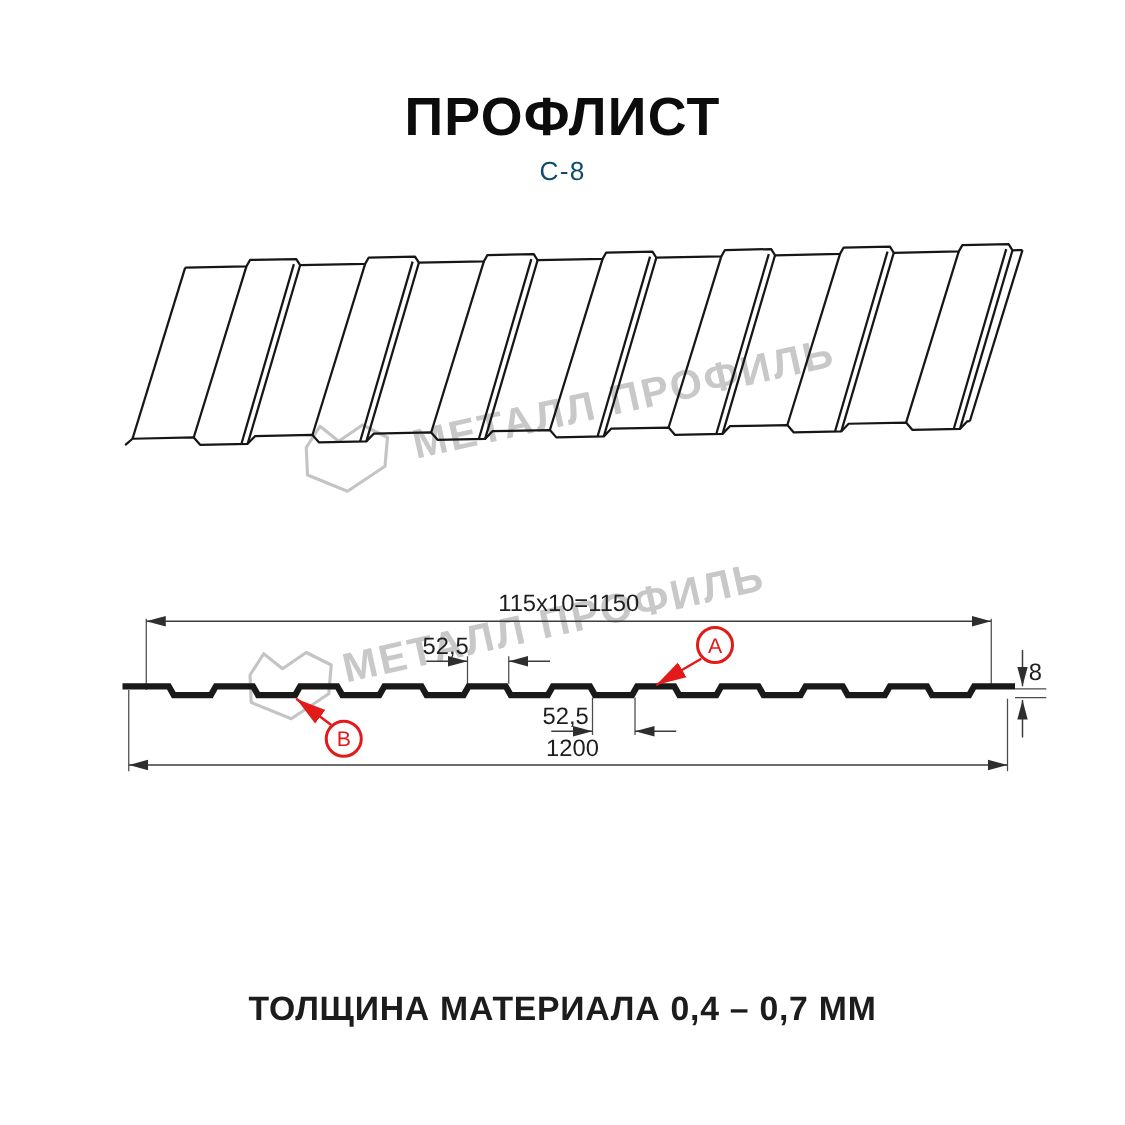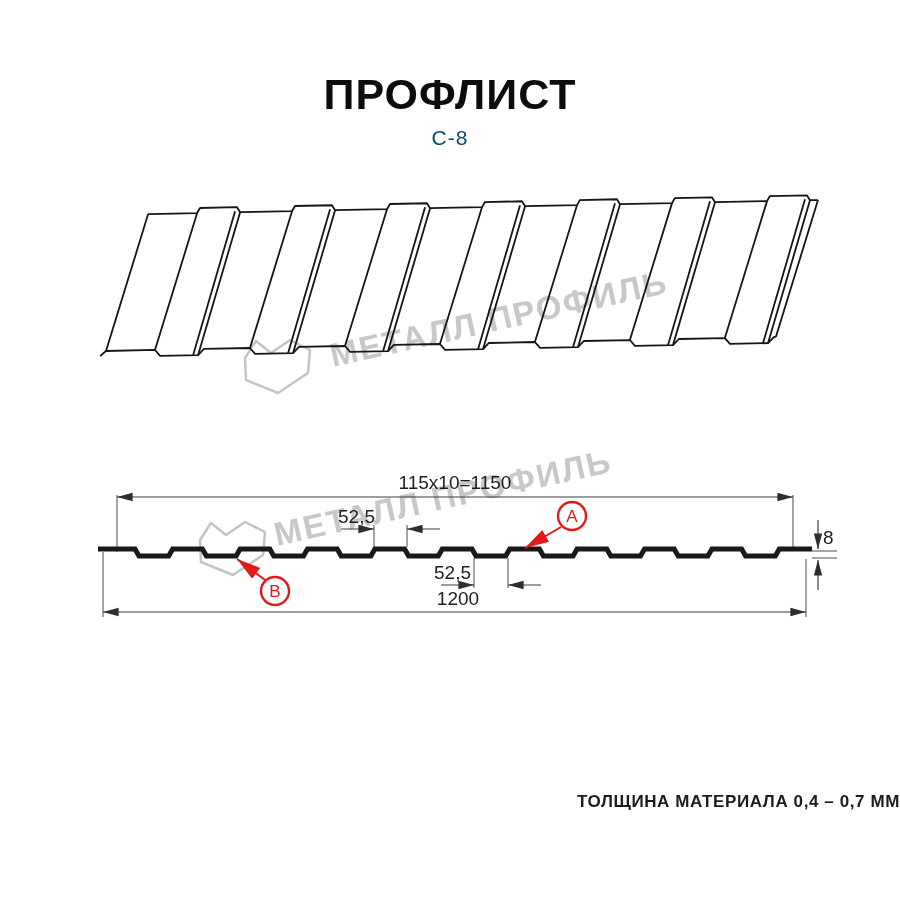--- a/index.html
+++ b/index.html
@@ -9,22 +9,22 @@
   }
   .title{
     position:absolute;left:0;top:70px;width:900px;text-align:center;
     font-size:43px;font-weight:800;letter-spacing:1px;color:#0c0c0c;
   }
   .subtitle{
     position:absolute;left:0;top:126px;width:900px;text-align:center;
     font-size:21px;font-weight:500;letter-spacing:1px;color:#0c4a6e;
   }
   .footer-note{
-    position:absolute;left:0;top:792px;width:900px;text-align:right;
-    font-size:17px;font-weight:700;letter-spacing:0.6px;color:#1c1c1c;
+    position:absolute;left:0;top:792px;width:900px;text-align:center;
+    font-size:27px;font-weight:700;letter-spacing:0.6px;color:#1c1c1c;
   }
   svg{position:absolute;overflow:visible;}
   .svg-3d{left:90px;top:195px;}
   .svg-section{left:55px;top:425px;}
   .ln{stroke:#161616;stroke-width:1.8;fill:none;stroke-linejoin:round;}
   .profile{stroke:#191919;stroke-width:5;fill:none;stroke-linejoin:miter;}
   .dim{stroke:#3c3c3c;stroke-width:1.2;fill:none;}
   .ext{stroke:#4a4a4a;stroke-width:1;fill:none;}
   .dim-text{font-family:"Liberation Sans",sans-serif;font-size:19px;fill:#1e1e1e;}
   .wm-text{font-family:"Liberation Sans",sans-serif;font-size:33px;font-weight:700;

